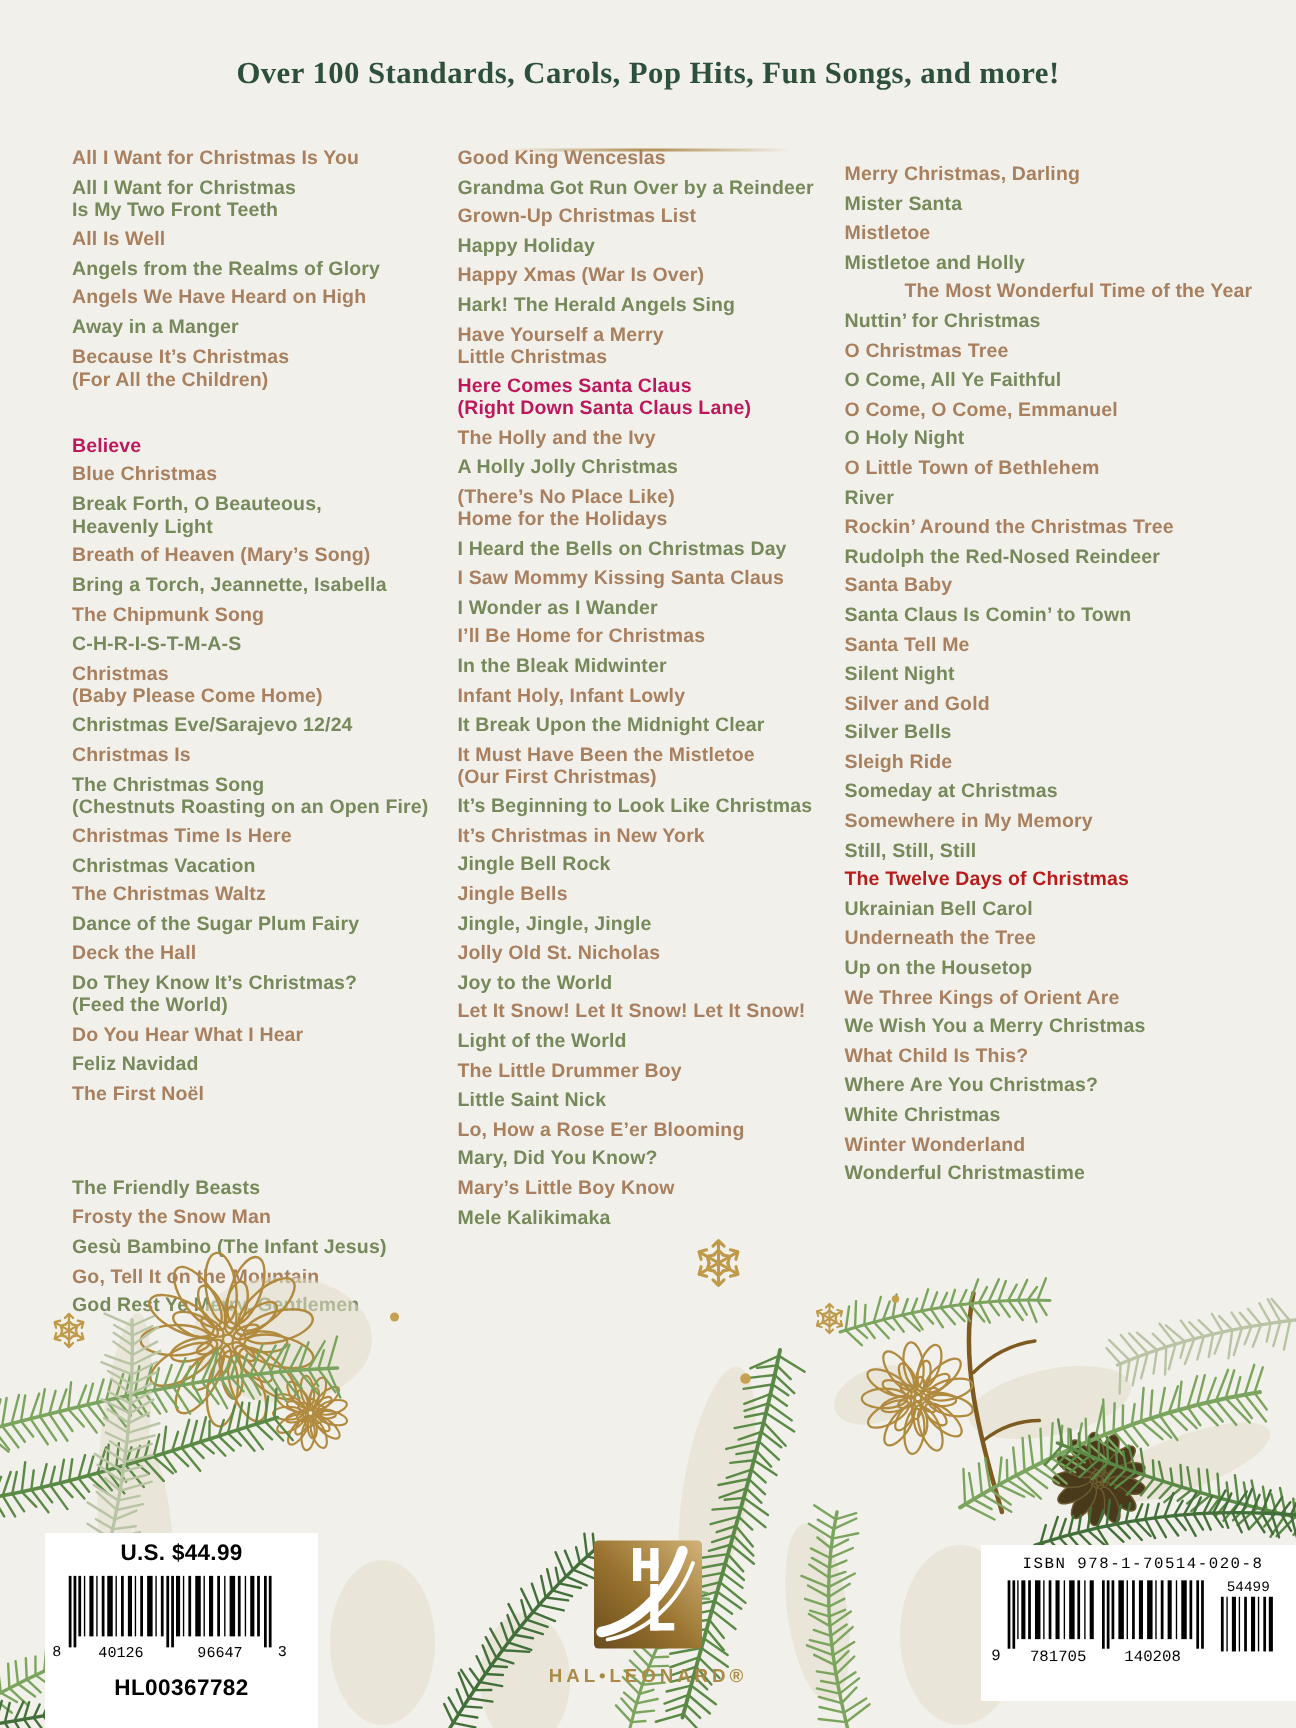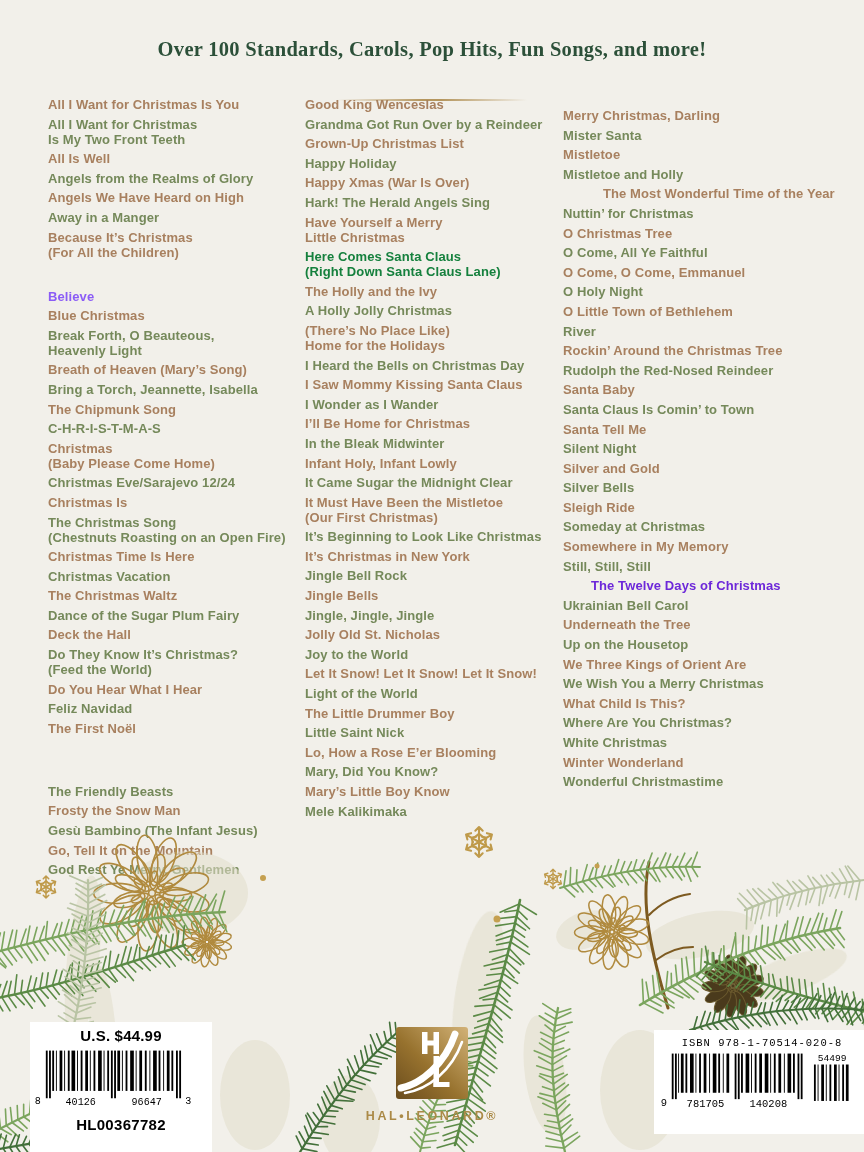--- a/index.html
+++ b/index.html
@@ -43,21 +43,21 @@
 
   <div class="song" style="color: rgb(168, 128, 95);">All I Want for Christmas Is You</div>
       <div class="song" style="color: rgb(117, 137, 90);">All I Want for Christmas
 Is My Two Front Teeth</div>
       <div class="song" style="color: rgb(168, 128, 95);">All Is Well</div>
       <div class="song" style="color: rgb(117, 137, 90);">Angels from the Realms of Glory</div>
       <div class="song" style="color: rgb(168, 128, 95);">Angels We Have Heard on High</div>
       <div class="song" style="color: rgb(117, 137, 90);">Away in a Manger</div>
       <div class="song" style="color: rgb(168, 128, 95);">Because It’s Christmas
 (For All the Children)</div>
-      <div class="song" style="color: #8b5cf6; margin-top: 29px;">Believe</div>
+      <div class="song" style="color: #be185d; margin-top: 29px;">Believe</div>
       <div class="song" style="color: rgb(168, 128, 95);">Blue Christmas</div>
       <div class="song" style="color: rgb(117, 137, 90);">Break Forth, O Beauteous,
 Heavenly Light</div>
       <div class="song" style="color: rgb(168, 128, 95);">Breath of Heaven (Mary’s Song)</div>
       <div class="song" style="color: rgb(117, 137, 90);">Bring a Torch, Jeannette, Isabella</div>
       <div class="song" style="color: rgb(168, 128, 95);">The Chipmunk Song</div>
       <div class="song" style="color: rgb(117, 137, 90);">C-H-R-I-S-T-M-A-S</div>
       <div class="song" style="color: rgb(168, 128, 95);">Christmas
 (Baby Please Come Home)</div>
       <div class="song" style="color: rgb(117, 137, 90);">Christmas Eve/Sarajevo 12/24</div>
@@ -83,33 +83,33 @@
   <div class="col col-2">
 
   <div class="song" style="color: rgb(168, 128, 95);">Good King Wenceslas</div>
       <div class="song" style="color: rgb(117, 137, 90);">Grandma Got Run Over by a Reindeer</div>
       <div class="song" style="color: rgb(168, 128, 95);">Grown-Up Christmas List</div>
       <div class="song" style="color: rgb(117, 137, 90);">Happy Holiday</div>
       <div class="song" style="color: rgb(168, 128, 95);">Happy Xmas (War Is Over)</div>
       <div class="song" style="color: rgb(117, 137, 90);">Hark! The Herald Angels Sing</div>
       <div class="song" style="color: rgb(168, 128, 95);">Have Yourself a Merry
 Little Christmas</div>
-      <div class="song" style="color: #15803d;">Here Comes Santa Claus
+      <div class="song" style="color: #be185d;">Here Comes Santa Claus
 (Right Down Santa Claus Lane)</div>
       <div class="song" style="color: rgb(168, 128, 95);">The Holly and the Ivy</div>
       <div class="song" style="color: rgb(117, 137, 90);">A Holly Jolly Christmas</div>
       <div class="song" style="color: rgb(168, 128, 95);">(There’s No Place Like)
 Home for the Holidays</div>
       <div class="song" style="color: rgb(117, 137, 90);">I Heard the Bells on Christmas Day</div>
       <div class="song" style="color: rgb(168, 128, 95);">I Saw Mommy Kissing Santa Claus</div>
       <div class="song" style="color: rgb(117, 137, 90);">I Wonder as I Wander</div>
       <div class="song" style="color: rgb(168, 128, 95);">I’ll Be Home for Christmas</div>
       <div class="song" style="color: rgb(117, 137, 90);">In the Bleak Midwinter</div>
       <div class="song" style="color: rgb(168, 128, 95);">Infant Holy, Infant Lowly</div>
-      <div class="song" style="color: rgb(117, 137, 90);">It Came Sugar the Midnight Clear</div>
+      <div class="song" style="color: rgb(117, 137, 90);">It Break Upon the Midnight Clear</div>
       <div class="song" style="color: rgb(168, 128, 95);">It Must Have Been the Mistletoe
 (Our First Christmas)</div>
       <div class="song" style="color: rgb(117, 137, 90);">It’s Beginning to Look Like Christmas</div>
       <div class="song" style="color: rgb(168, 128, 95);">It’s Christmas in New York</div>
       <div class="song" style="color: rgb(117, 137, 90);">Jingle Bell Rock</div>
       <div class="song" style="color: rgb(168, 128, 95);">Jingle Bells</div>
       <div class="song" style="color: rgb(117, 137, 90);">Jingle, Jingle, Jingle</div>
       <div class="song" style="color: rgb(168, 128, 95);">Jolly Old St. Nicholas</div>
       <div class="song" style="color: rgb(117, 137, 90);">Joy to the World</div>
       <div class="song" style="color: rgb(168, 128, 95);">Let It Snow! Let It Snow! Let It Snow!</div>
@@ -140,21 +140,21 @@
       <div class="song" style="color: rgb(168, 128, 95);">Santa Baby</div>
       <div class="song" style="color: rgb(117, 137, 90);">Santa Claus Is Comin’ to Town</div>
       <div class="song" style="color: rgb(168, 128, 95);">Santa Tell Me</div>
       <div class="song" style="color: rgb(117, 137, 90);">Silent Night</div>
       <div class="song" style="color: rgb(168, 128, 95);">Silver and Gold</div>
       <div class="song" style="color: rgb(117, 137, 90);">Silver Bells</div>
       <div class="song" style="color: rgb(168, 128, 95);">Sleigh Ride</div>
       <div class="song" style="color: rgb(117, 137, 90);">Someday at Christmas</div>
       <div class="song" style="color: rgb(168, 128, 95);">Somewhere in My Memory</div>
       <div class="song" style="color: rgb(117, 137, 90);">Still, Still, Still</div>
-      <div class="song" style="color: #6d28d9; margin-left: 28px;">The Twelve Days of Christmas</div>
+      <div class="song" style="color: #b91c1c;">The Twelve Days of Christmas</div>
       <div class="song" style="color: rgb(117, 137, 90);">Ukrainian Bell Carol</div>
       <div class="song" style="color: rgb(168, 128, 95);">Underneath the Tree</div>
       <div class="song" style="color: rgb(117, 137, 90);">Up on the Housetop</div>
       <div class="song" style="color: rgb(168, 128, 95);">We Three Kings of Orient Are</div>
       <div class="song" style="color: rgb(117, 137, 90);">We Wish You a Merry Christmas</div>
       <div class="song" style="color: rgb(168, 128, 95);">What Child Is This?</div>
       <div class="song" style="color: rgb(117, 137, 90);">Where Are You Christmas?</div>
       <div class="song" style="color: rgb(117, 137, 90);">White Christmas</div>
       <div class="song" style="color: rgb(168, 128, 95);">Winter Wonderland</div>
       <div class="song" style="color: rgb(117, 137, 90);">Wonderful Christmastime</div>

